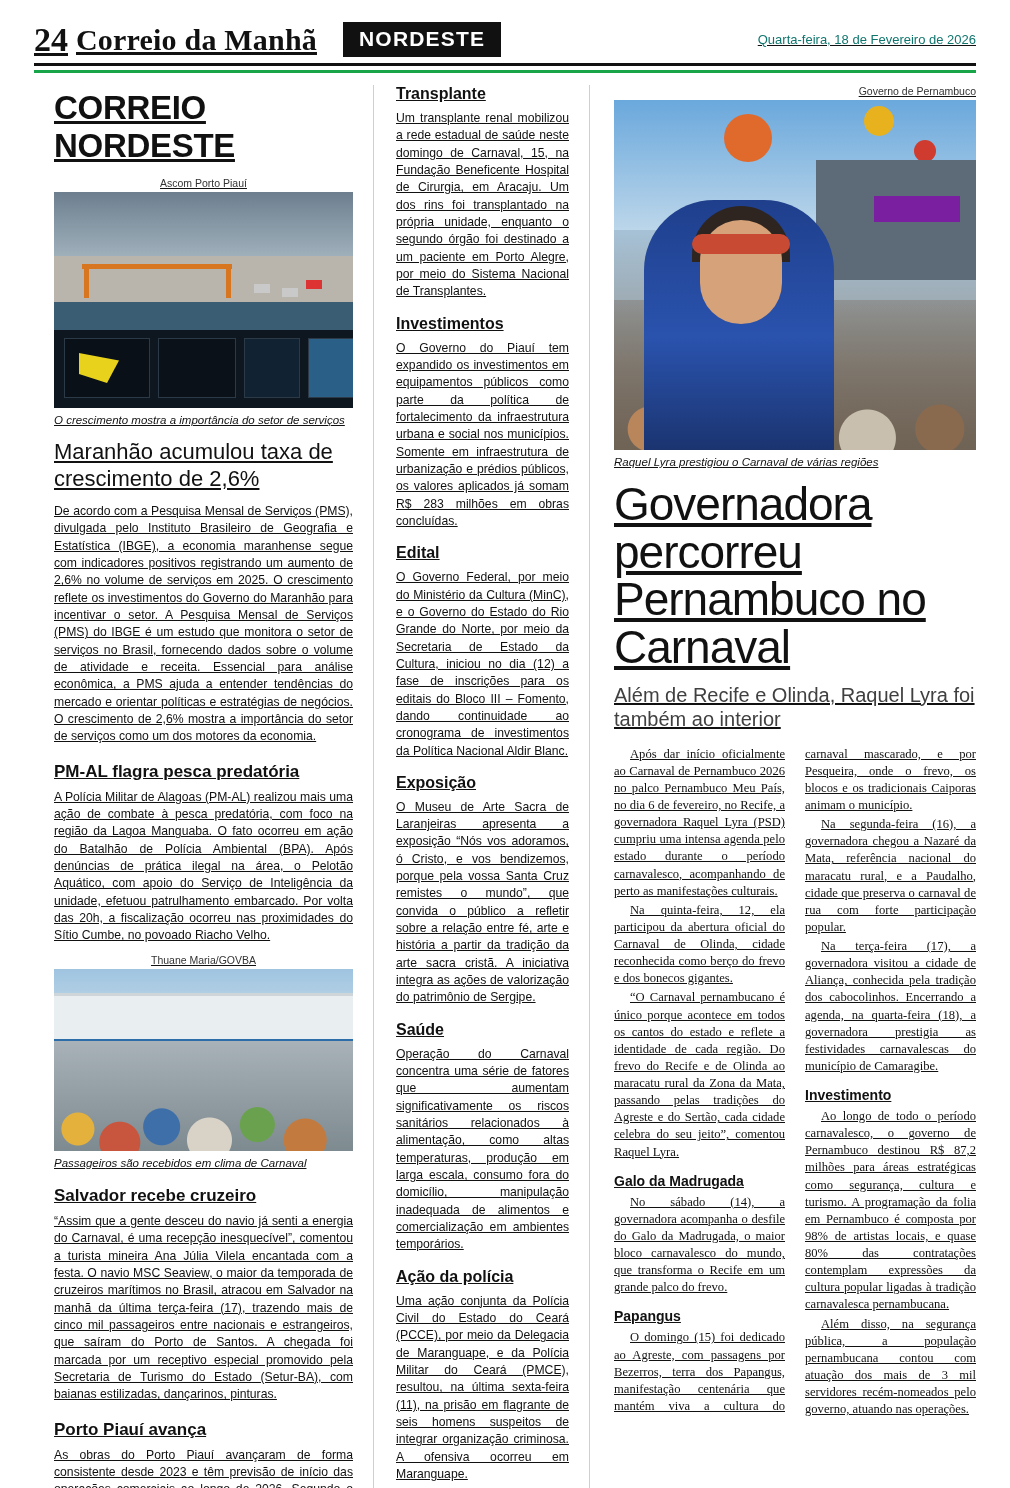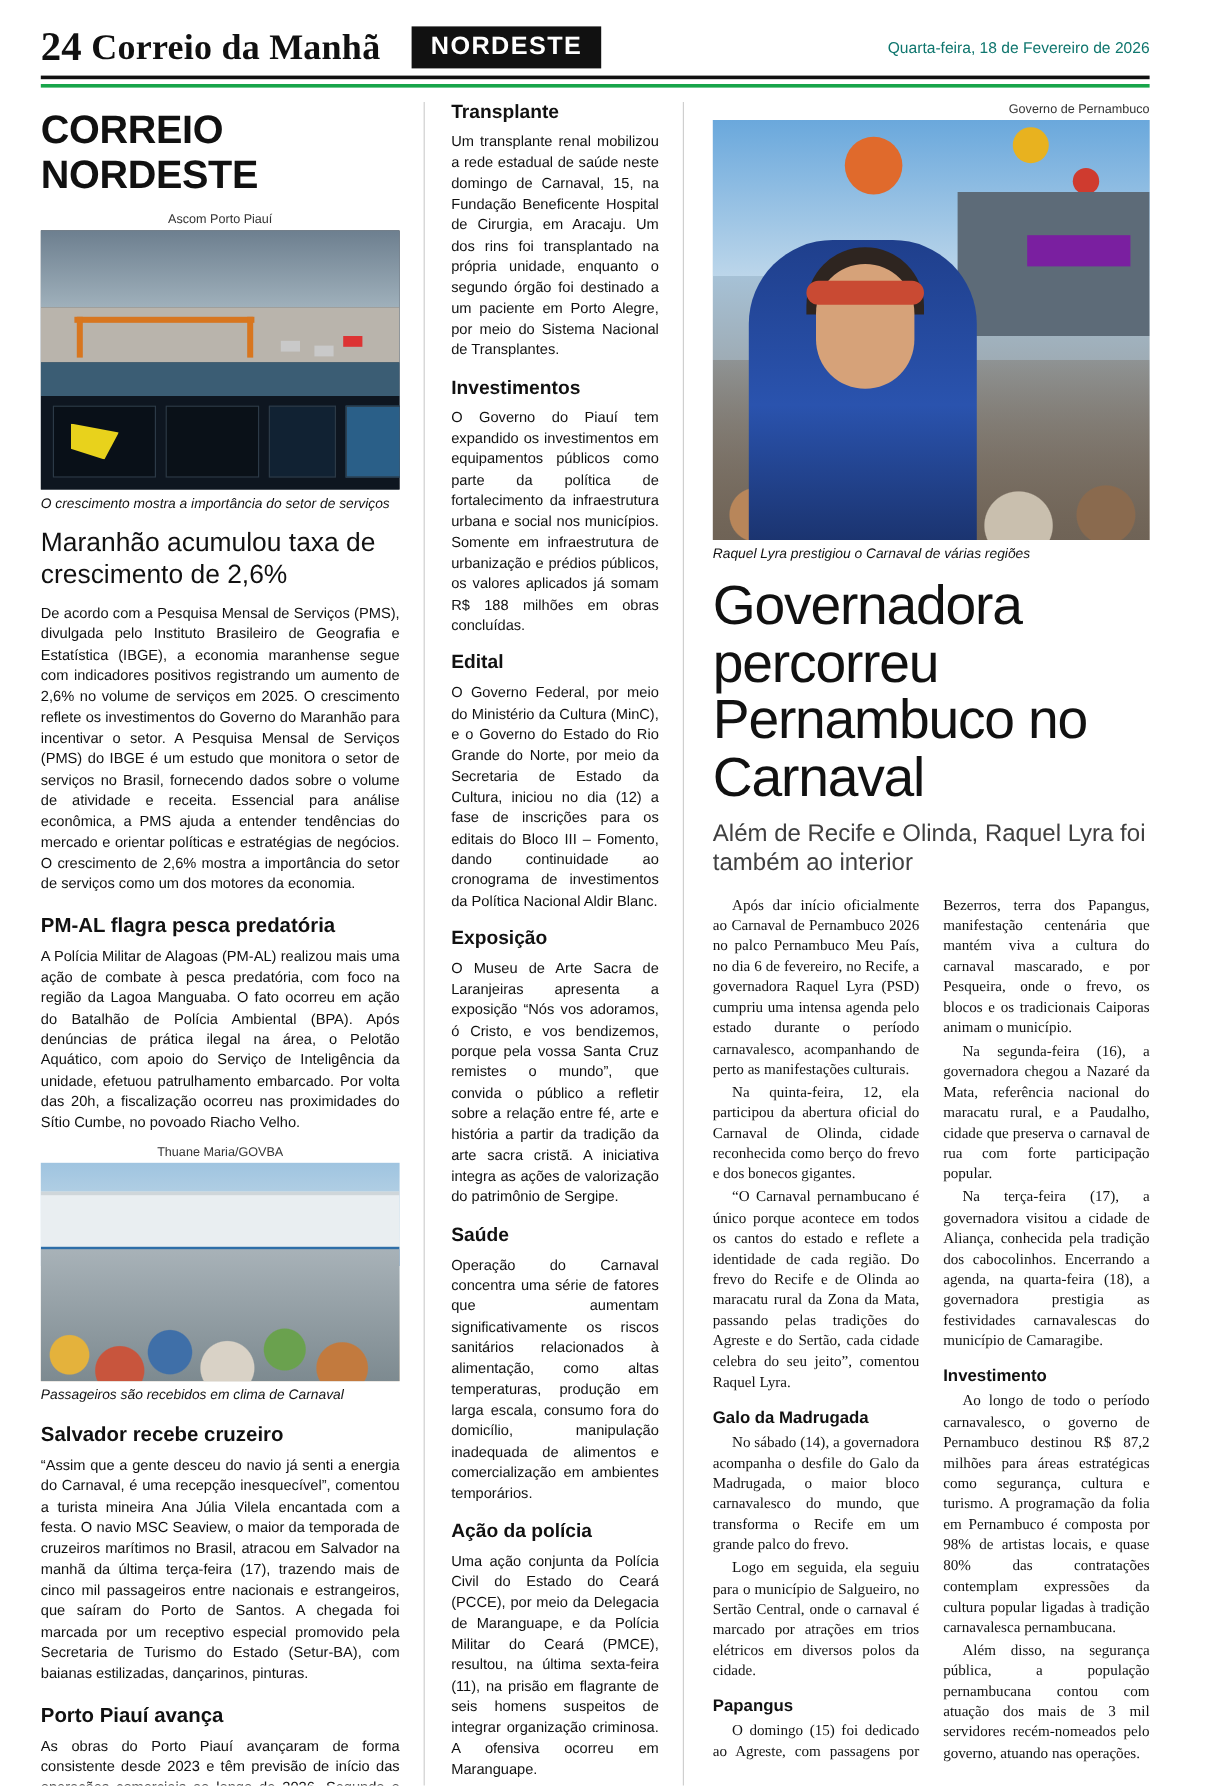--- a/index.html
+++ b/index.html
@@ -8,21 +8,22 @@
     width:1010px; height:1488px;
     background:#ffffff;
     font-family:"Liberation Sans", sans-serif;
     color:#111;
     position:relative;
     overflow:hidden;
   }
   .page {
     position:relative;
     width:1010px; height:1488px;
-    padding:22px 52px 18px 34px;
+    padding:22px 34px 18px 34px;
+    text-decoration:underline;
   }
   
   .masthead {
     display:flex; align-items:center;
     border-bottom:3px solid #111;
     padding-bottom:6px;
     margin-bottom:4px;
   }
   .folio {
     font-family:"Liberation Serif", serif;
@@ -53,20 +54,21 @@
     height:3px; background:#18a54a; width:100%;
     margin-top:4px;
   }
   
   .content {
     display:grid;
     grid-template-columns: 320px 194px 1fr;
     column-gap:22px;
     margin-top:12px;
     height:1368px;
+    margin-left:20px;
   }
   .col { position:relative; }
   .col-left  { border-right:1px solid #cfcfcf; padding-right:20px; }
   .col-mid   { border-right:1px solid #cfcfcf; padding-right:20px; }
 
   h1.kicker {
     font-size:33px;
     font-weight:700;
     margin:4px 0 12px 0;
     letter-spacing:-.3px;
@@ -266,21 +268,21 @@
 
       <h3 class="sub">Porto Piauí avança</h3>
       <p class="body">As obras do Porto Piauí avançaram de forma consistente desde 2023 e têm previsão de início das operações comerciais ao longo de 2026. Segundo o presidente da Companhia Porto Piauí, Raimundo Dias, o empreendimento é um dos principais projetos de infraestrutura do estado e deverá reduzir custos de transporte, fortalecer cadeias produtivas e gerar empregos.</p>
     </div>
 
     <div class="col col-mid">
       <h3 class="sub" style="margin-top:0">Transplante</h3>
       <p class="body">Um transplante renal mobilizou a rede estadual de saúde neste domingo de Carnaval, 15, na Fundação Beneficente Hospital de Cirurgia, em Aracaju. Um dos rins foi transplantado na própria unidade, enquanto o segundo órgão foi destinado a um paciente em Porto Alegre, por meio do Sistema Nacional de Transplantes.</p>
 
       <h3 class="sub">Investimentos</h3>
-      <p class="body">O Governo do Piauí tem expandido os investimentos em equipamentos públicos como parte da política de fortalecimento da infraestrutura urbana e social nos municípios. Somente em infraestrutura de urbanização e prédios públicos, os valores aplicados já somam R$ 188 milhões em obras concluídas.</p>
+      <p class="body">O Governo do Piauí tem expandido os investimentos em equipamentos públicos como parte da política de fortalecimento da infraestrutura urbana e social nos municípios. Somente em infraestrutura de urbanização e prédios públicos, os valores aplicados já somam R$ 283 milhões em obras concluídas.</p>
 
       <h3 class="sub">Edital</h3>
       <p class="body">O Governo Federal, por meio do Ministério da Cultura (MinC), e o Governo do Estado do Rio Grande do Norte, por meio da Secretaria de Estado da Cultura, iniciou no dia (12) a fase de inscrições para os editais do Bloco III – Fomento, dando continuidade ao cronograma de investimentos da Política Nacional Aldir Blanc.</p>
 
       <h3 class="sub">Exposição</h3>
       <p class="body">O Museu de Arte Sacra de Laranjeiras apresenta a exposição “Nós vos adoramos, ó Cristo, e vos bendizemos, porque pela vossa Santa Cruz remistes o mundo”, que convida o público a refletir sobre a relação entre fé, arte e história a partir da tradição da arte sacra cristã. A iniciativa integra as ações de valorização do patrimônio de Sergipe.</p>
 
       <h3 class="sub">Saúde</h3>
       <p class="body">Operação do Carnaval concentra uma série de fatores que aumentam significativamente os riscos sanitários relacionados à alimentação, como altas temperaturas, produção em larga escala, consumo fora do domicílio, manipulação inadequada de alimentos e comercialização em ambientes temporários.</p>
 
@@ -308,21 +310,20 @@
       <h1 class="bighead">Governadora percorreu Pernambuco no Carnaval</h1>
       <h2 class="deck">Além de Recife e Olinda, Raquel Lyra foi também ao interior</h2>
 
       <div class="two-col">
         <p>Após dar início oficialmente ao Carnaval de Pernambuco 2026 no palco Pernambuco Meu País, no dia 6 de fevereiro, no Recife, a governadora Raquel Lyra (PSD) cumpriu uma intensa agenda pelo estado durante o período carnavalesco, acompanhando de perto as manifestações culturais.</p>
         <p>Na quinta-feira, 12, ela participou da abertura oficial do Carnaval de Olinda, cidade reconhecida como berço do frevo e dos bonecos gigantes.</p>
         <p>“O Carnaval pernambucano é único porque acontece em todos os cantos do estado e reflete a identidade de cada região. Do frevo do Recife e de Olinda ao maracatu rural da Zona da Mata, passando pelas tradições do Agreste e do Sertão, cada cidade celebra do seu jeito”, comentou Raquel Lyra.</p>
 
         <h3>Galo da Madrugada</h3>
         <p>No sábado (14), a governadora acompanha o desfile do Galo da Madrugada, o maior bloco carnavalesco do mundo, que transforma o Recife em um grande palco do frevo.</p>
-        <p>Logo em seguida, ela seguiu para o município de Salgueiro, no Sertão Central, onde o carnaval é marcado por atrações em trios elétricos em diversos polos da cidade.</p>
 
         <h3>Papangus</h3>
         <p>O domingo (15) foi dedicado ao Agreste, com passagens por Bezerros, terra dos Papangus, manifestação centenária que mantém viva a cultura do carnaval mascarado, e por Pesqueira, onde o frevo, os blocos e os tradicionais Caiporas animam o município.</p>
         <p>Na segunda-feira (16), a governadora chegou a Nazaré da Mata, referência nacional do maracatu rural, e a Paudalho, cidade que preserva o carnaval de rua com forte participação popular.</p>
         <p>Na terça-feira (17), a governadora visitou a cidade de Aliança, conhecida pela tradição dos cabocolinhos. Encerrando a agenda, na quarta-feira (18), a governadora prestigia as festividades carnavalescas do município de Camaragibe.</p>
 
         <h3>Investimento</h3>
         <p>Ao longo de todo o período carnavalesco, o governo de Pernambuco destinou R$ 87,2 milhões para áreas estratégicas como segurança, cultura e turismo. A programação da folia em Pernambuco é composta por 98% de artistas locais, e quase 80% das contratações contemplam expressões da cultura popular ligadas à tradição carnavalesca pernambucana.</p>
         <p>Além disso, na segurança pública, a população pernambucana contou com atuação dos mais de 3 mil servidores recém-nomeados pelo governo, atuando nas operações.</p>
       </div>

